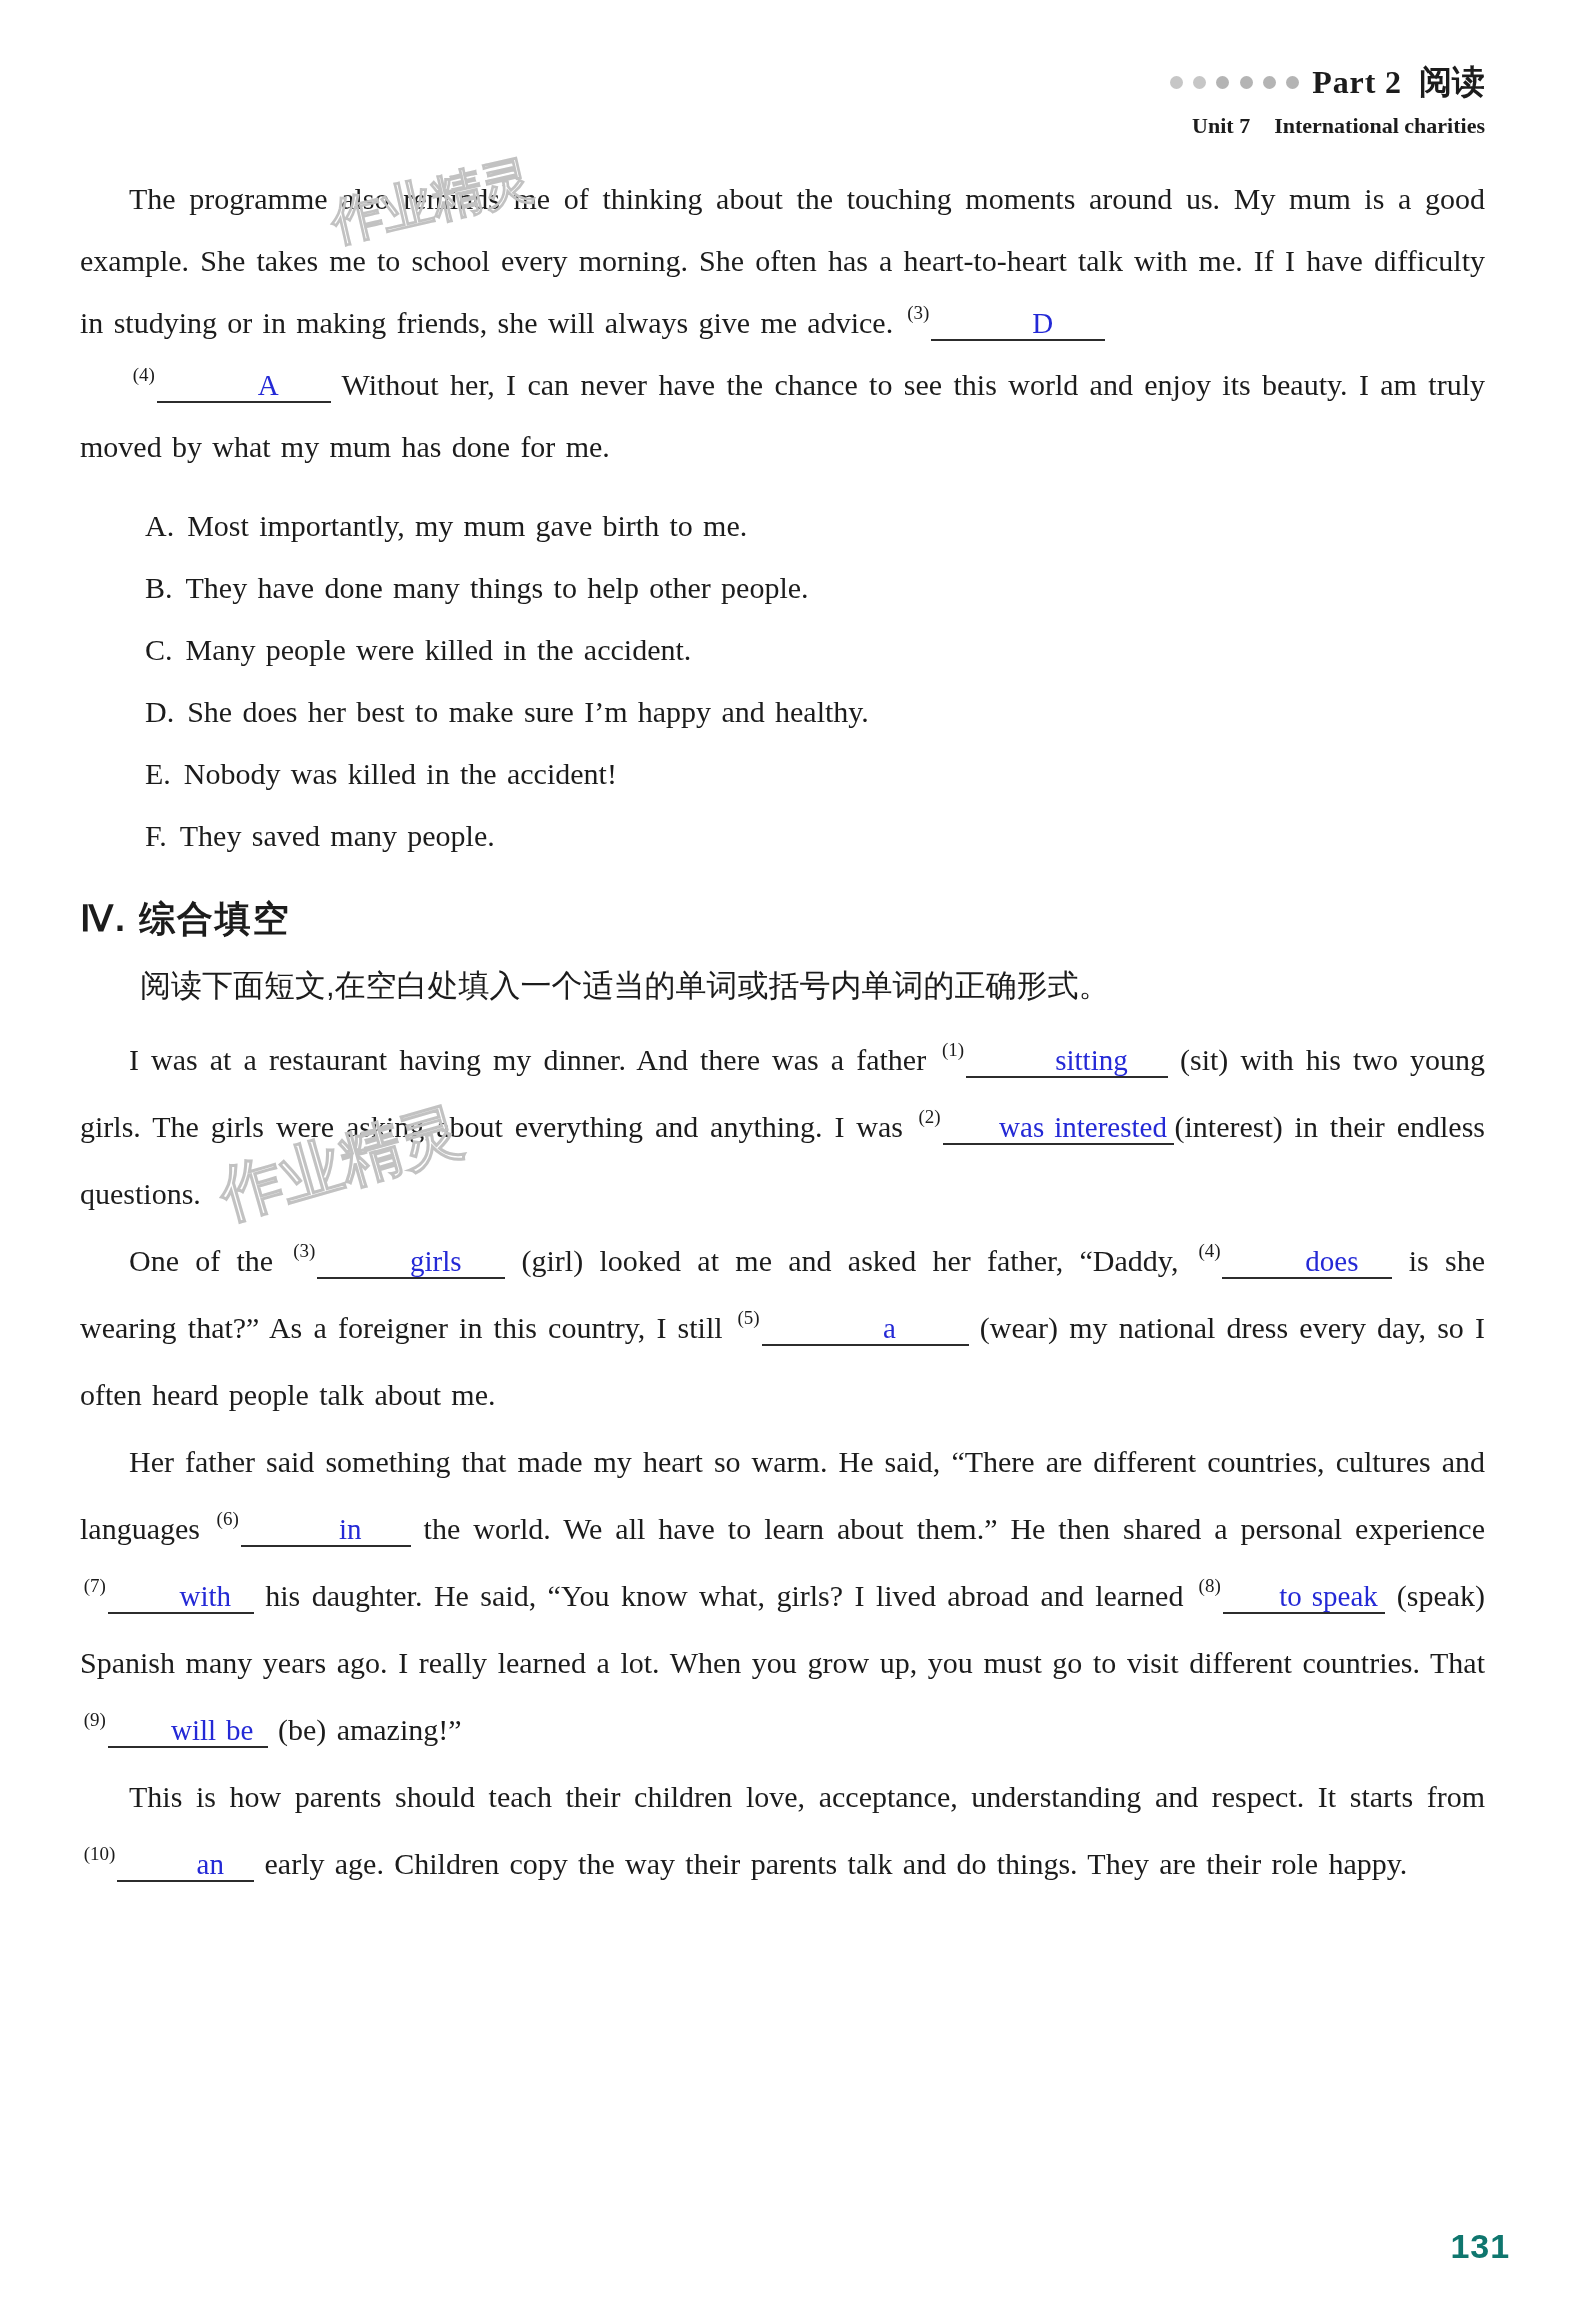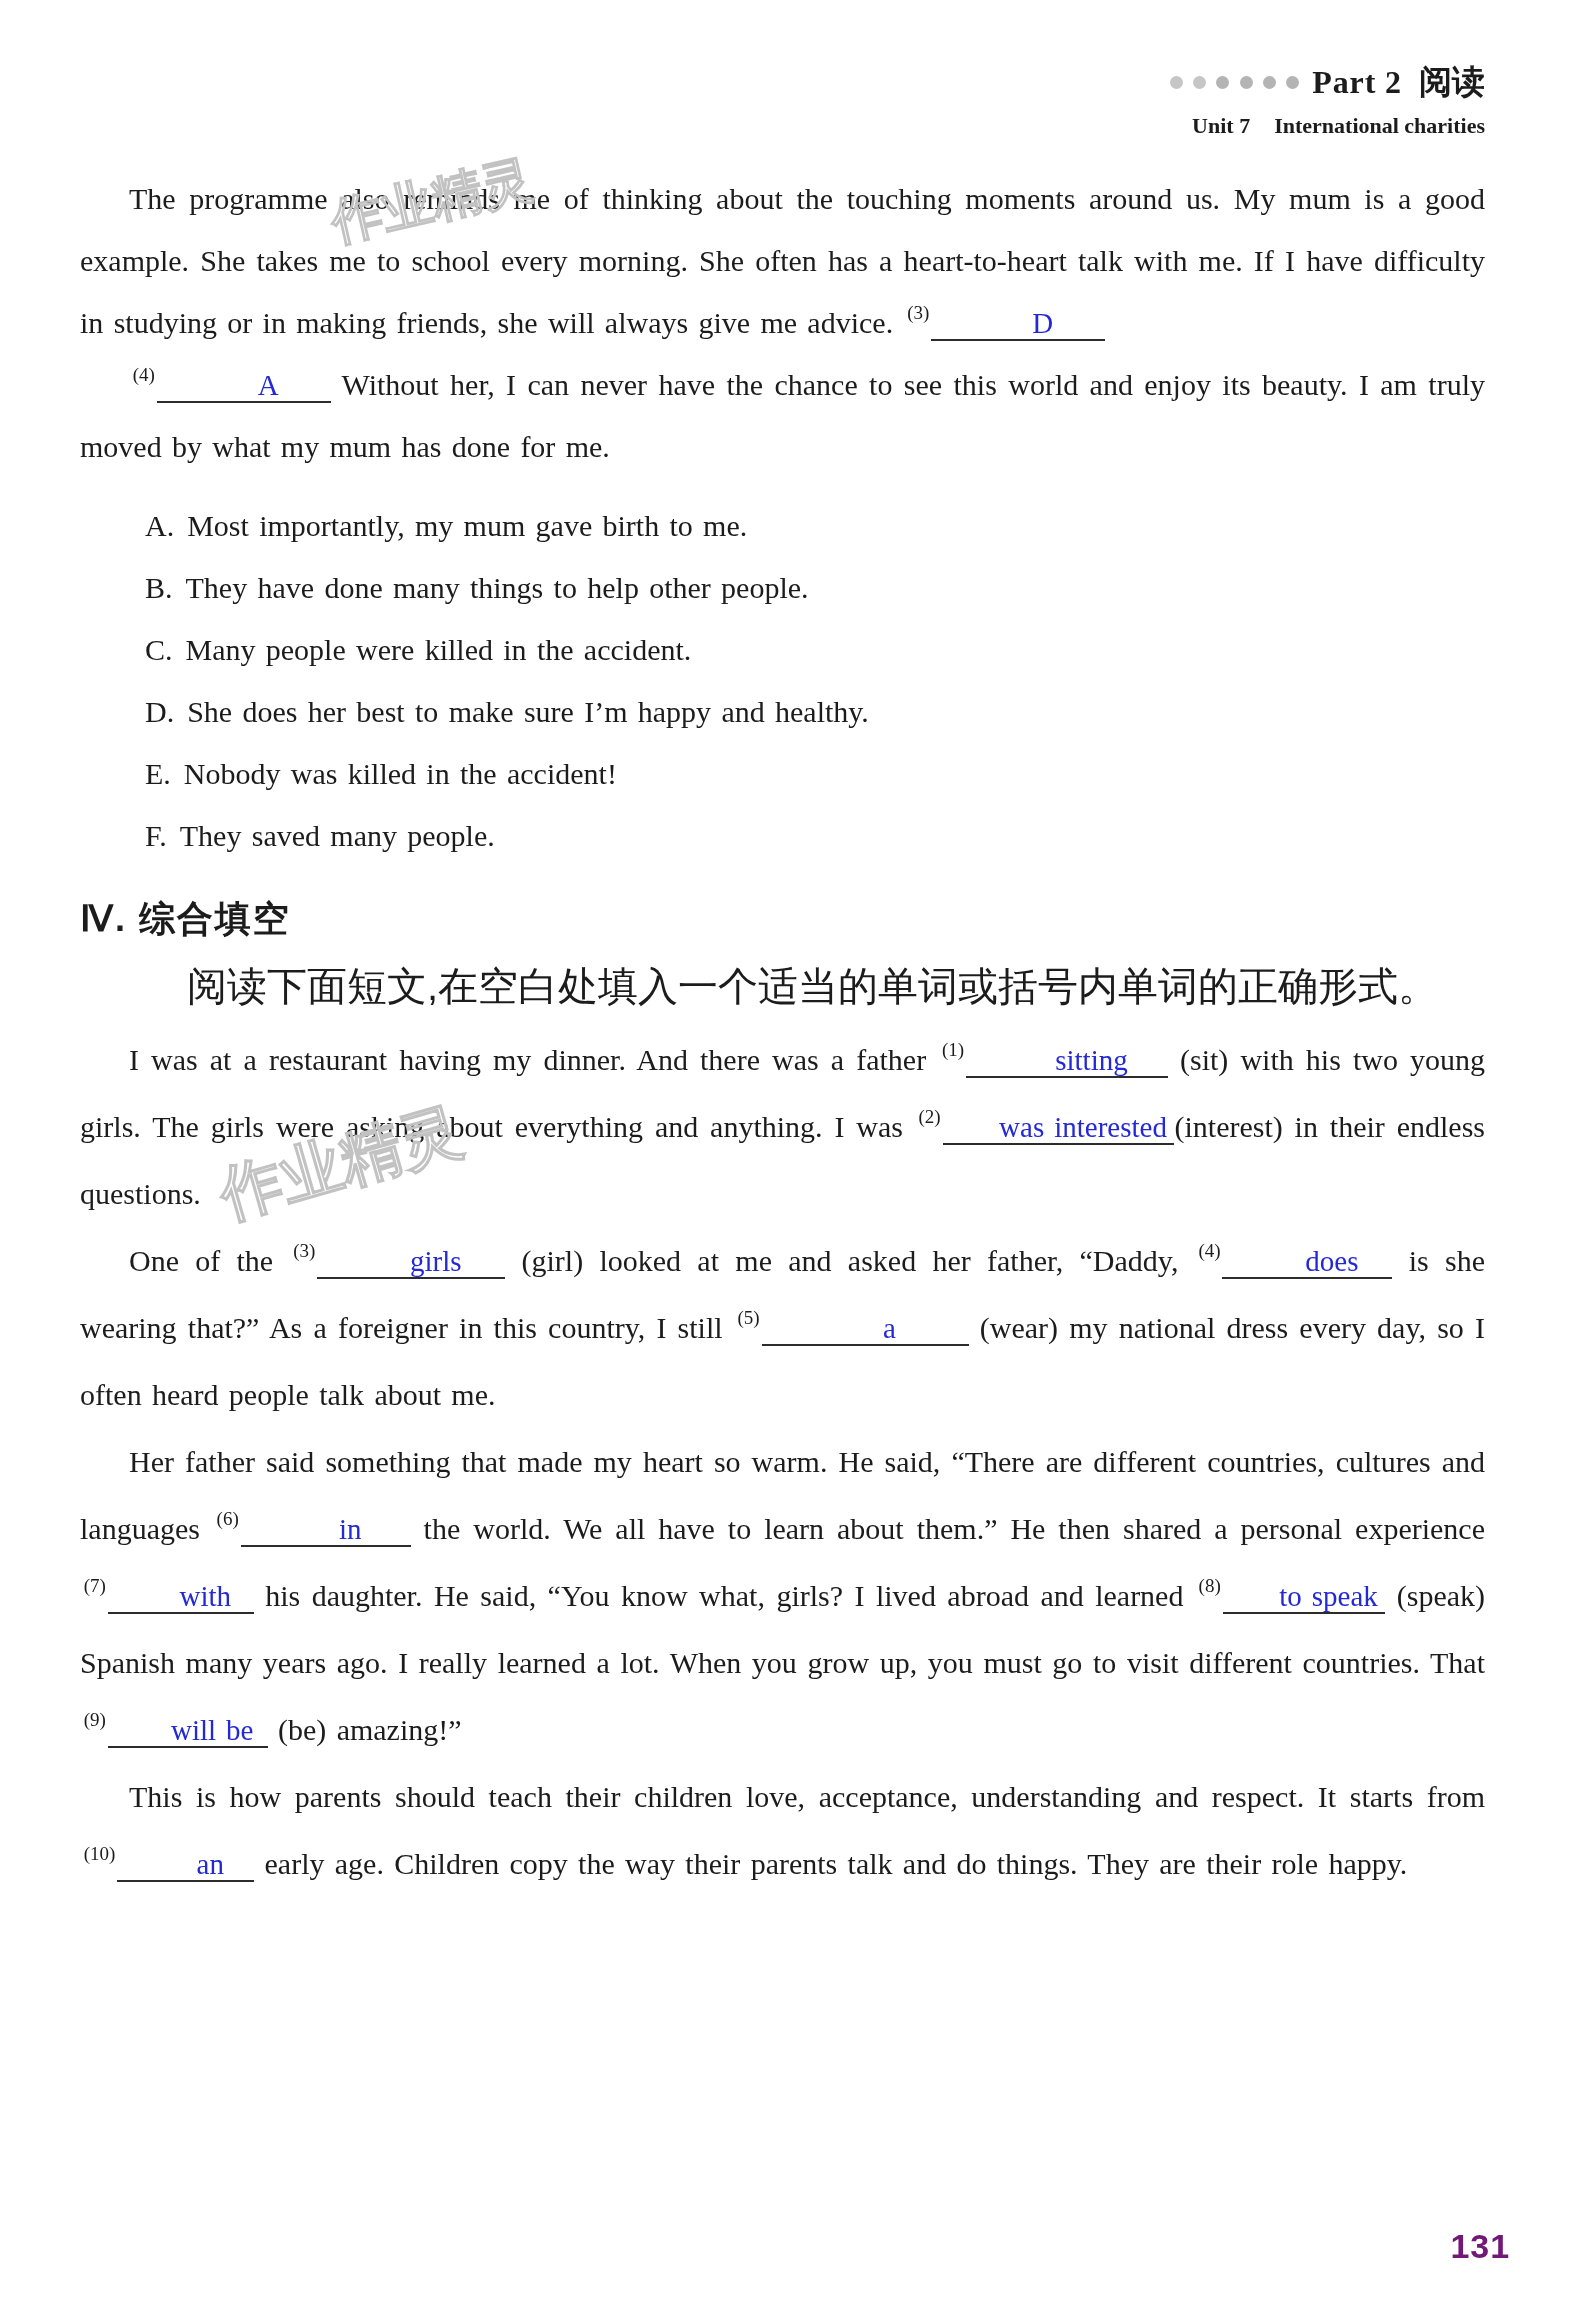--- a/index.html
+++ b/index.html
@@ -37,22 +37,22 @@
   .options { list-style:none; margin:17px 0 0 0; padding:0 0 0 49px; }
   .options li { font-size:30px; line-height:62px; word-spacing:2.8px;margin-left:16px; }
   .opt-label { margin-right:13px; }
 
   
   .sec-heading {
     margin:28px 0 0 0; font-size:36px; font-weight:bold;
     font-family:"Liberation Sans", sans-serif; letter-spacing:1.9px;
   }
   .instruction {
-    margin:15px 0 0 0; font-size:40px; line-height:54px;
-    text-indent:60px; font-family:"Liberation Sans", sans-serif;text-align:center;
+    margin:15px 0 0 0; font-size:31px; line-height:54px;
+    text-indent:60px; font-family:"Liberation Sans", sans-serif;
   }
   .passage { margin-top:13px; }
 
   
   .blank { white-space:nowrap; }
   .bnum { font-size:19px; vertical-align:14px; line-height:0; letter-spacing:0; margin:0 1.9px 0 3.7px; }
   .bline {
     display:inline-block; min-width:141px; padding:0 7.5px;
     border-bottom:2.3px solid #2c2c2c; text-align:center;
     line-height:1.05; vertical-align:baseline;
@@ -66,21 +66,21 @@
     font-family:"Liberation Sans", sans-serif; font-weight:bold;
     pointer-events:none; white-space:nowrap;
   }
   .wm1 { left:330px; top:167px; font-size:51px; transform:rotate(-13deg); }
   .wm2 { left:217px; top:1121px; font-size:62px; transform:rotate(-16deg); }
 
   
   .page-number {
     position:absolute; right:62px; bottom:52px;
     font-size:34px; font-weight:bold; letter-spacing:0.9px;
-    font-family:"Liberation Sans", sans-serif; color:#701a75;
+    font-family:"Liberation Sans", sans-serif; color:#0f766e;
   }
 </style>
 </head>
 <body>
 
 <div class="page">
 
   <div class="hdr">
     <div class="part-line">
       <span class="dots">

